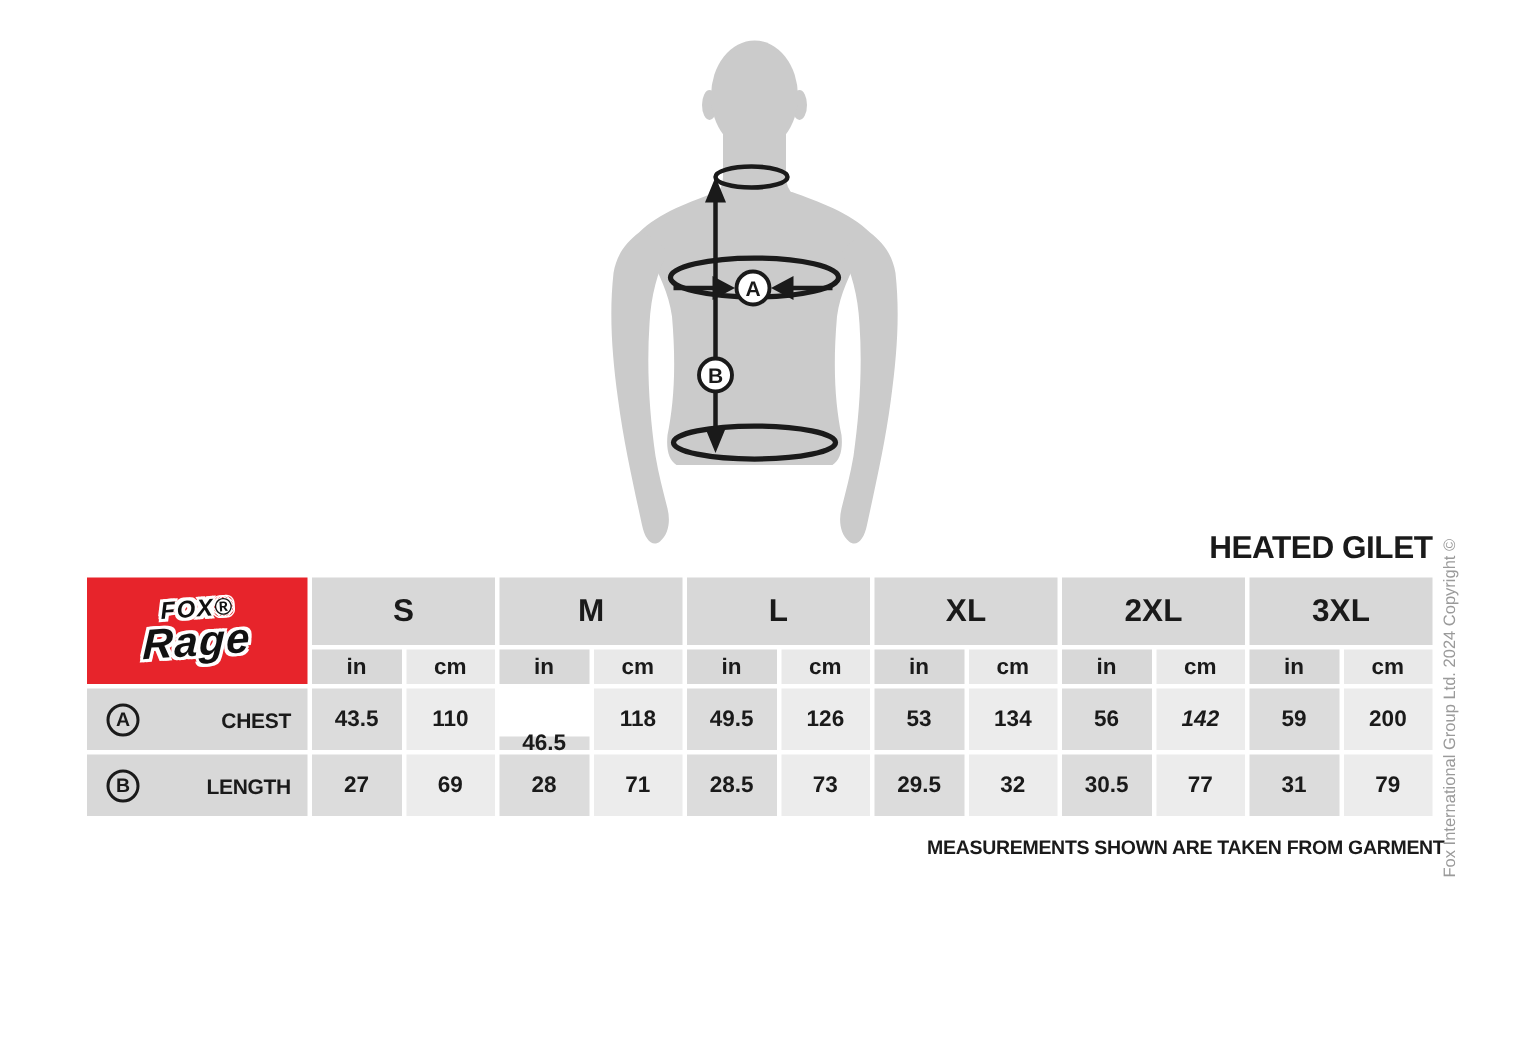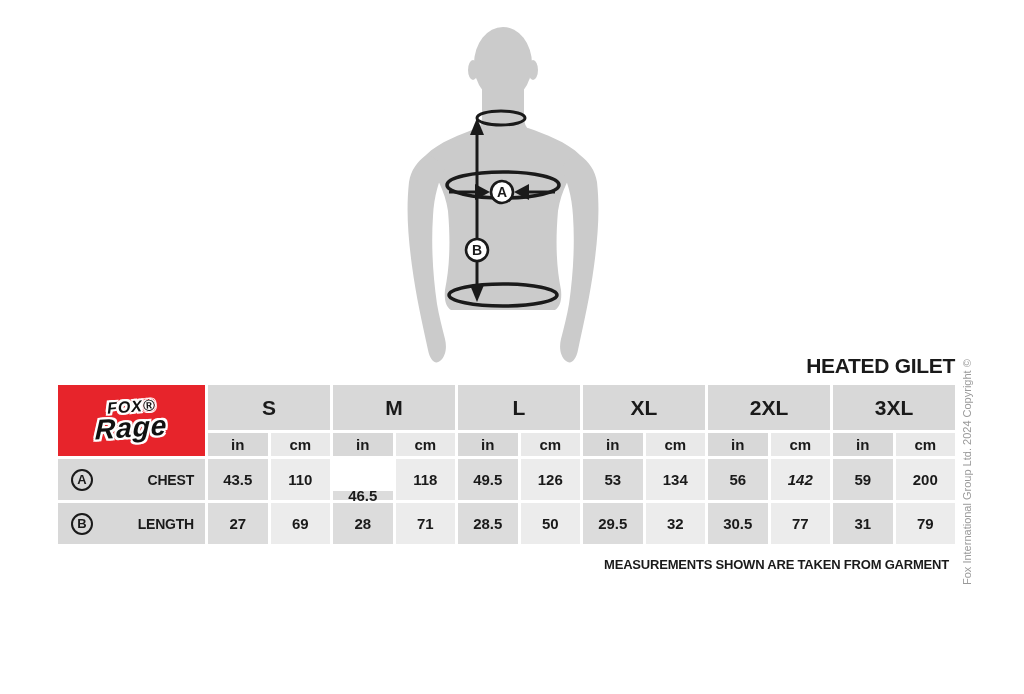--- a/index.html
+++ b/index.html
@@ -8,21 +8,21 @@
     font-family:"Liberation Sans",sans-serif;color:var(--ink,#1a1a1a);
   }
   
   .diagram-svg{position:absolute;left:395px;top:18px;width:230px;height:352px;}
   
   .product-title{
     position:absolute;right:69px;top:354px;font-size:21px;font-weight:bold;
     letter-spacing:-0.3px;white-space:nowrap;
   }
   .footer-note{
-    position:absolute;right:75px;top:557px;font-size:13px;font-weight:bold;
+    position:absolute;right:61px;top:557px;font-size:13px;font-weight:bold;
     letter-spacing:-0.2px;white-space:nowrap;
   }
   .copyright{
     position:absolute;left:851px;top:461px;width:234px;height:14px;
     transform:rotate(-90deg);transform-origin:center;
     font-size:11px;color:var(--copyright_gray,#9a9a9a);white-space:nowrap;
   }
   
   .size-table{
     position:absolute;left:58px;top:385px;width:897px;
@@ -151,21 +151,21 @@
       <div class="cell value cm-val" style="grid-area: 3 / 13;">200</div>
       <div class="cell label-cell" style="grid-area: 4 / 1;">
         <span class="circ">B</span>
         <span class="lbl">LENGTH</span>
       </div>
       <div class="cell value in-val" style="grid-area: 4 / 2;">27</div>
       <div class="cell value cm-val" style="grid-area: 4 / 3;">69</div>
       <div class="cell value in-val" style="grid-area: 4 / 4;">28</div>
       <div class="cell value cm-val" style="grid-area: 4 / 5;">71</div>
       <div class="cell value in-val" style="grid-area: 4 / 6;">28.5</div>
-      <div class="cell value cm-val" style="grid-area: 4 / 7;">50</div>
+      <div class="cell value cm-val" style="grid-area: 4 / 7;">73</div>
       <div class="cell value in-val" style="grid-area: 4 / 8;">29.5</div>
       <div class="cell value cm-val" style="grid-area: 4 / 9;">32</div>
       <div class="cell value in-val" style="grid-area: 4 / 10;">30.5</div>
       <div class="cell value cm-val" style="grid-area: 4 / 11;">77</div>
       <div class="cell value in-val" style="grid-area: 4 / 12;">31</div>
       <div class="cell value cm-val" style="grid-area: 4 / 13;">79</div>
     </div>
 
   <div class="footer-note">MEASUREMENTS SHOWN ARE TAKEN FROM GARMENT</div>
 

